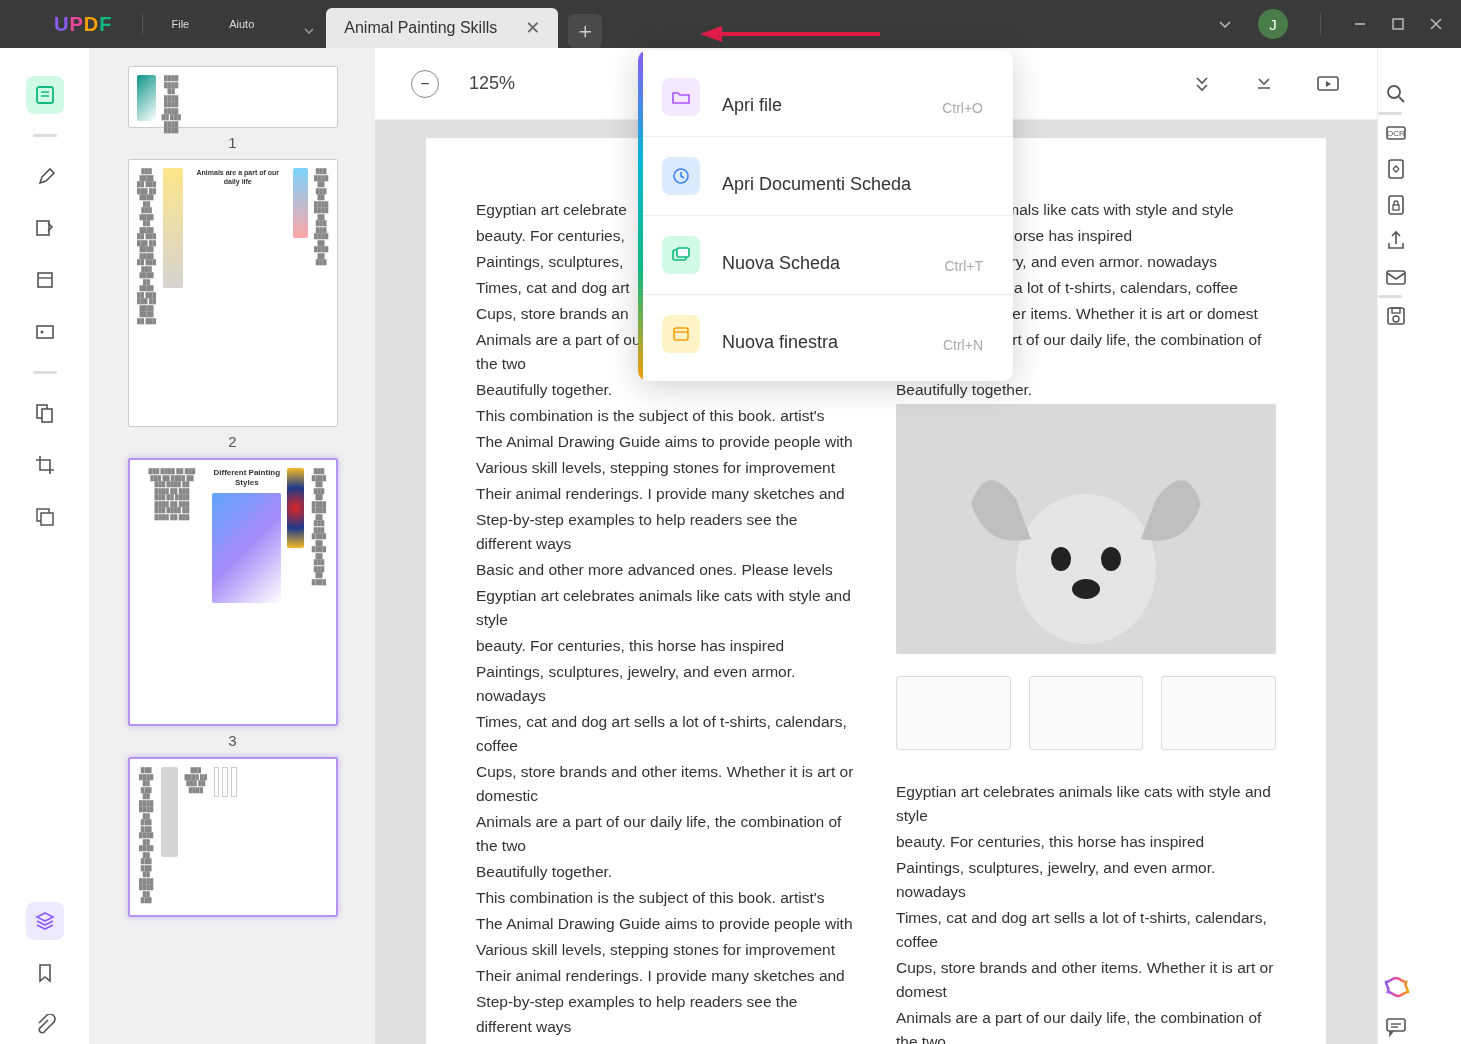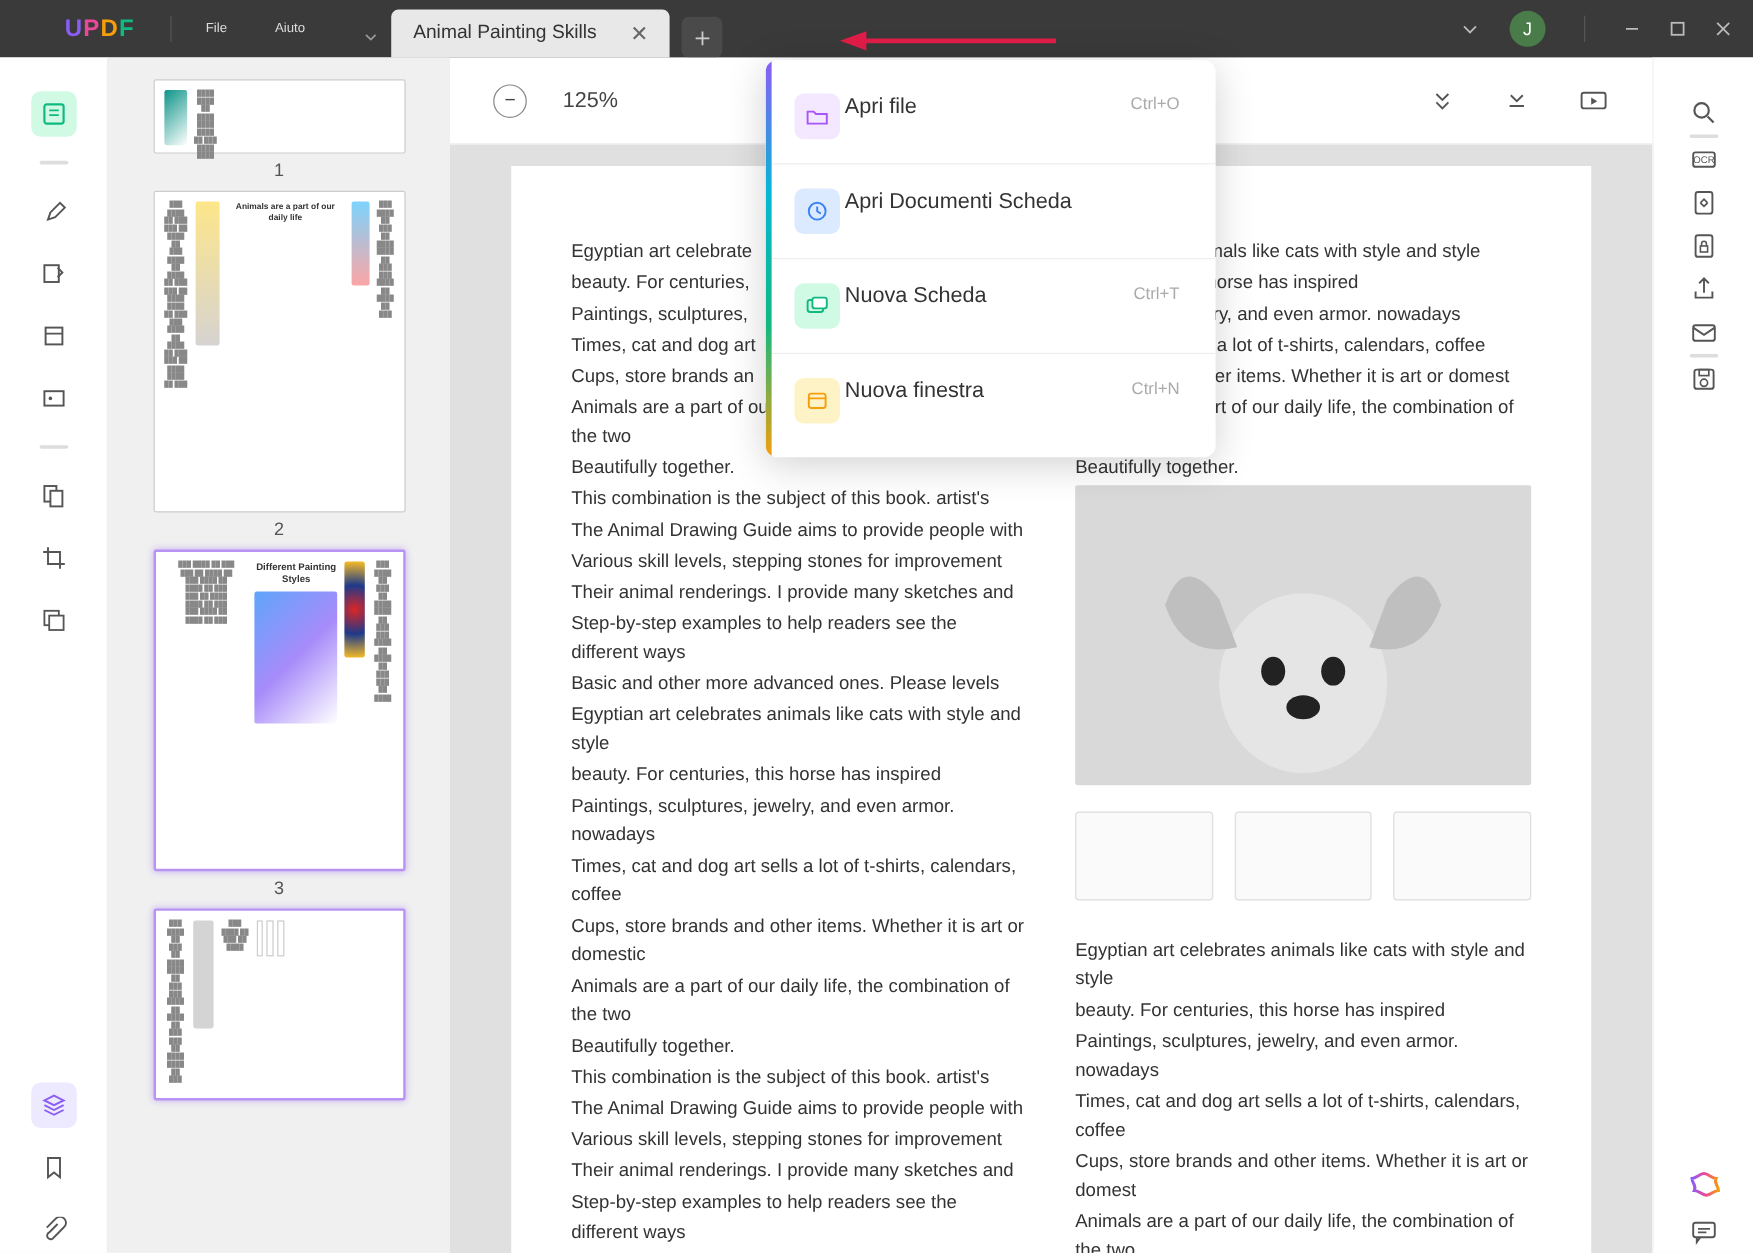--- a/index.html
+++ b/index.html
@@ -44,30 +44,30 @@
 .zoom-ctrl { display:flex; align-items:center; gap:30px; font-size:18px; color:#444; }
 .zoom-btn { width:28px; height:28px; border:1.5px solid #888; border-radius:50%; display:flex; align-items:center; justify-content:center; cursor:pointer; font-size:16px;}
 
 .page { margin:90px auto 24px; width:900px; background:#fff; min-height:880px; padding:60px 50px; display:flex; gap:40px; font-size:15.5px; color:#333; line-height:1.55; }
 .page-col { flex:1; }
 .page-col p{ margin-bottom:2px; }
 .dog-photo { width:100%; height:250px; background:#d9d9d9; border-radius:2px; margin-bottom:22px; display:flex; align-items:center; justify-content:center; position:relative; overflow:hidden; }
 .sketches { display:flex; gap:18px; margin-bottom:30px; }
 .sketch { flex:1; height:74px; border:1px solid #ddd; border-radius:3px; background:#fafafa; }
 
-.rsb { width:84px; background:#fff; border-left:1px solid #eee; display:flex; flex-direction:column; align-items:center; padding-top:28px; }
+.rsb { width:84px; background:#fff; border-left:1px solid #eee; display:flex; flex-direction:column; align-items:flex-start; padding-top:28px; }
 .rsb-btn { width:36px; height:36px; display:flex; align-items:center; justify-content:center; cursor:pointer; color:#555; }
 .rsb-div { width:24px; height:3px; background:#ddd; border-radius:2px; }
 .rsb-spacer{ flex:1; }
 .ai-btn{ width:32px; height:32px; }
 
 
 .dd { position:absolute; left:638px; top:50px; width:375px; background:#fff; border-radius:10px; box-shadow:0 6px 32px rgba(0,0,0,.18); z-index:50; padding:8px 0; overflow:hidden; }
 .dd::before{ content:""; position:absolute; left:0; top:0; bottom:0; width:5px; background:linear-gradient(#8b5cf6,#06b6d4,#10b981,#f59e0b); }
-.dd-item { padding:20px 30px 20px 24px; display:flex; align-items:flex-start; gap:4px; border-bottom:1px solid #eee; cursor:pointer; }
+.dd-item { padding:20px 30px 20px 24px; display:flex; align-items:flex-end; gap:22px; border-bottom:1px solid #eee; cursor:pointer; }
 .dd-item:last-child{ border-bottom:none; }
 .dd-icon { width:38px; height:38px; border-radius:8px; display:flex; align-items:center; justify-content:center; }
 .dd-label { flex:1; font-size:18px; color:#333; }
 .dd-sc { font-size:14px; color:#aaa; }
 
 svg { display:block; }
 </style>
 </head>
 <body>
 

